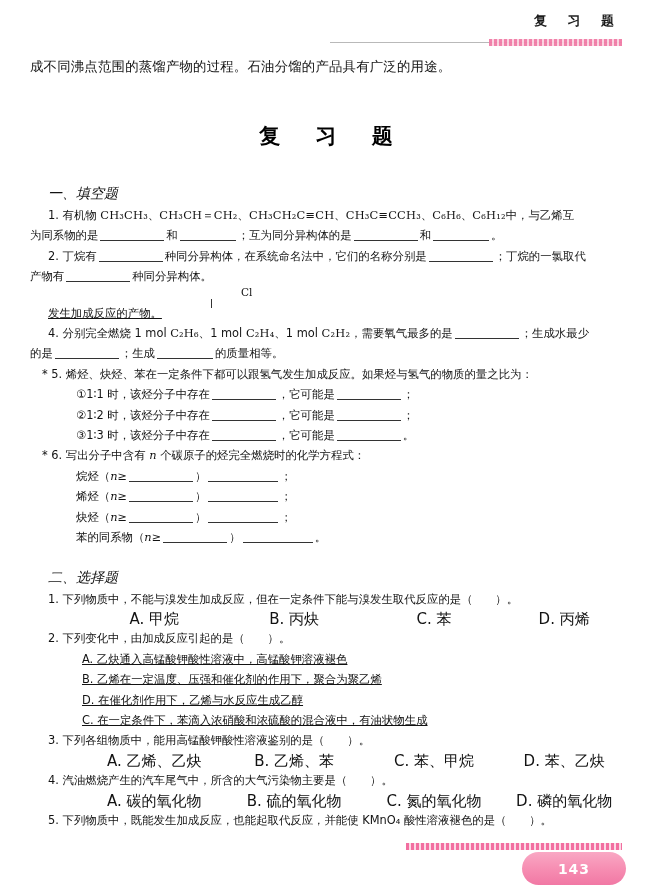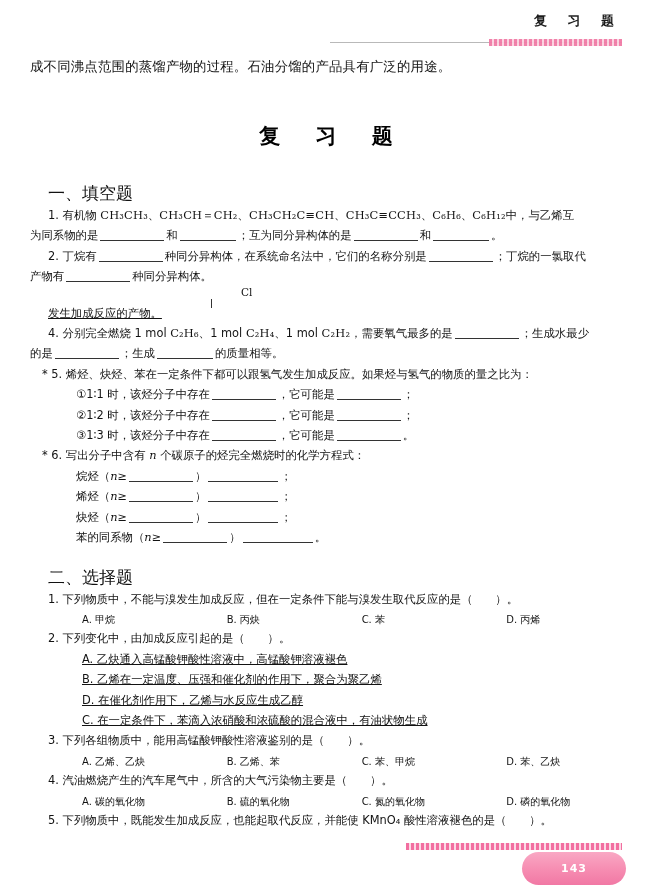--- a/index.html
+++ b/index.html
@@ -84,24 +84,25 @@
     text-align: center;
     font-size: 21px;
     font-weight: bold;
     letter-spacing: 14px;
     color: #000;
     margin: 44px 0 34px 0;
     padding-left: 14px;
   }
 
   .sec-head {
-    font-size: 17px;
+    font-size: 14px;
     line-height: 19px;
     margin: 0 0 3px 18px;
     color: #121212;
+    font-style: italic;
   }
 
   .q {
     font-size: 11.4px;
     line-height: 19.4px;
     margin: 0 0 1px 0;
     color: #121212;
     text-align: justify;
   }
   .q.indent   { padding-left: 26px; text-indent: -8px; }
@@ -142,24 +143,25 @@
     position: absolute;
     left: 181px;
     top: 11px;
     width: 1px;
     height: 9px;
     background: #333;
   }
 
   .opt-row {
     display: flex;
-    font-size: 10px;
+    font-size: 15px;
     line-height: 19.4px;
     padding-left: 52px;
     color: #121212;
+    text-align: center;
   }
   .opt-row > span { display: inline-block; }
   .opt-a { width: 150px; }
   .opt-b { width: 140px; }
   .opt-c { width: 150px; }
   .opt-d { width: 120px; }
 
   .opt-stack { padding-left: 52px; }
   .opt-stack .q { padding-left: 14px; text-indent: -14px; text-decoration: underline; }
 
@@ -183,21 +185,21 @@
     bottom: 8px;
     width: 104px;
     height: 33px;
     border-radius: 17px 17px 17px 17px;
     background: linear-gradient(180deg, #f9a8c4 0%, #f68cb1 55%, #f178a4 100%);
     display: flex;
     align-items: center;
     justify-content: center;
   }
   .page-num {
-    font-size: 11px;
+    font-size: 14px;
     font-weight: bold;
     color: #ffffff;
     letter-spacing: 1px;
   }
 </style>
 </head>
 <body>
 
 <div class="page">
 

